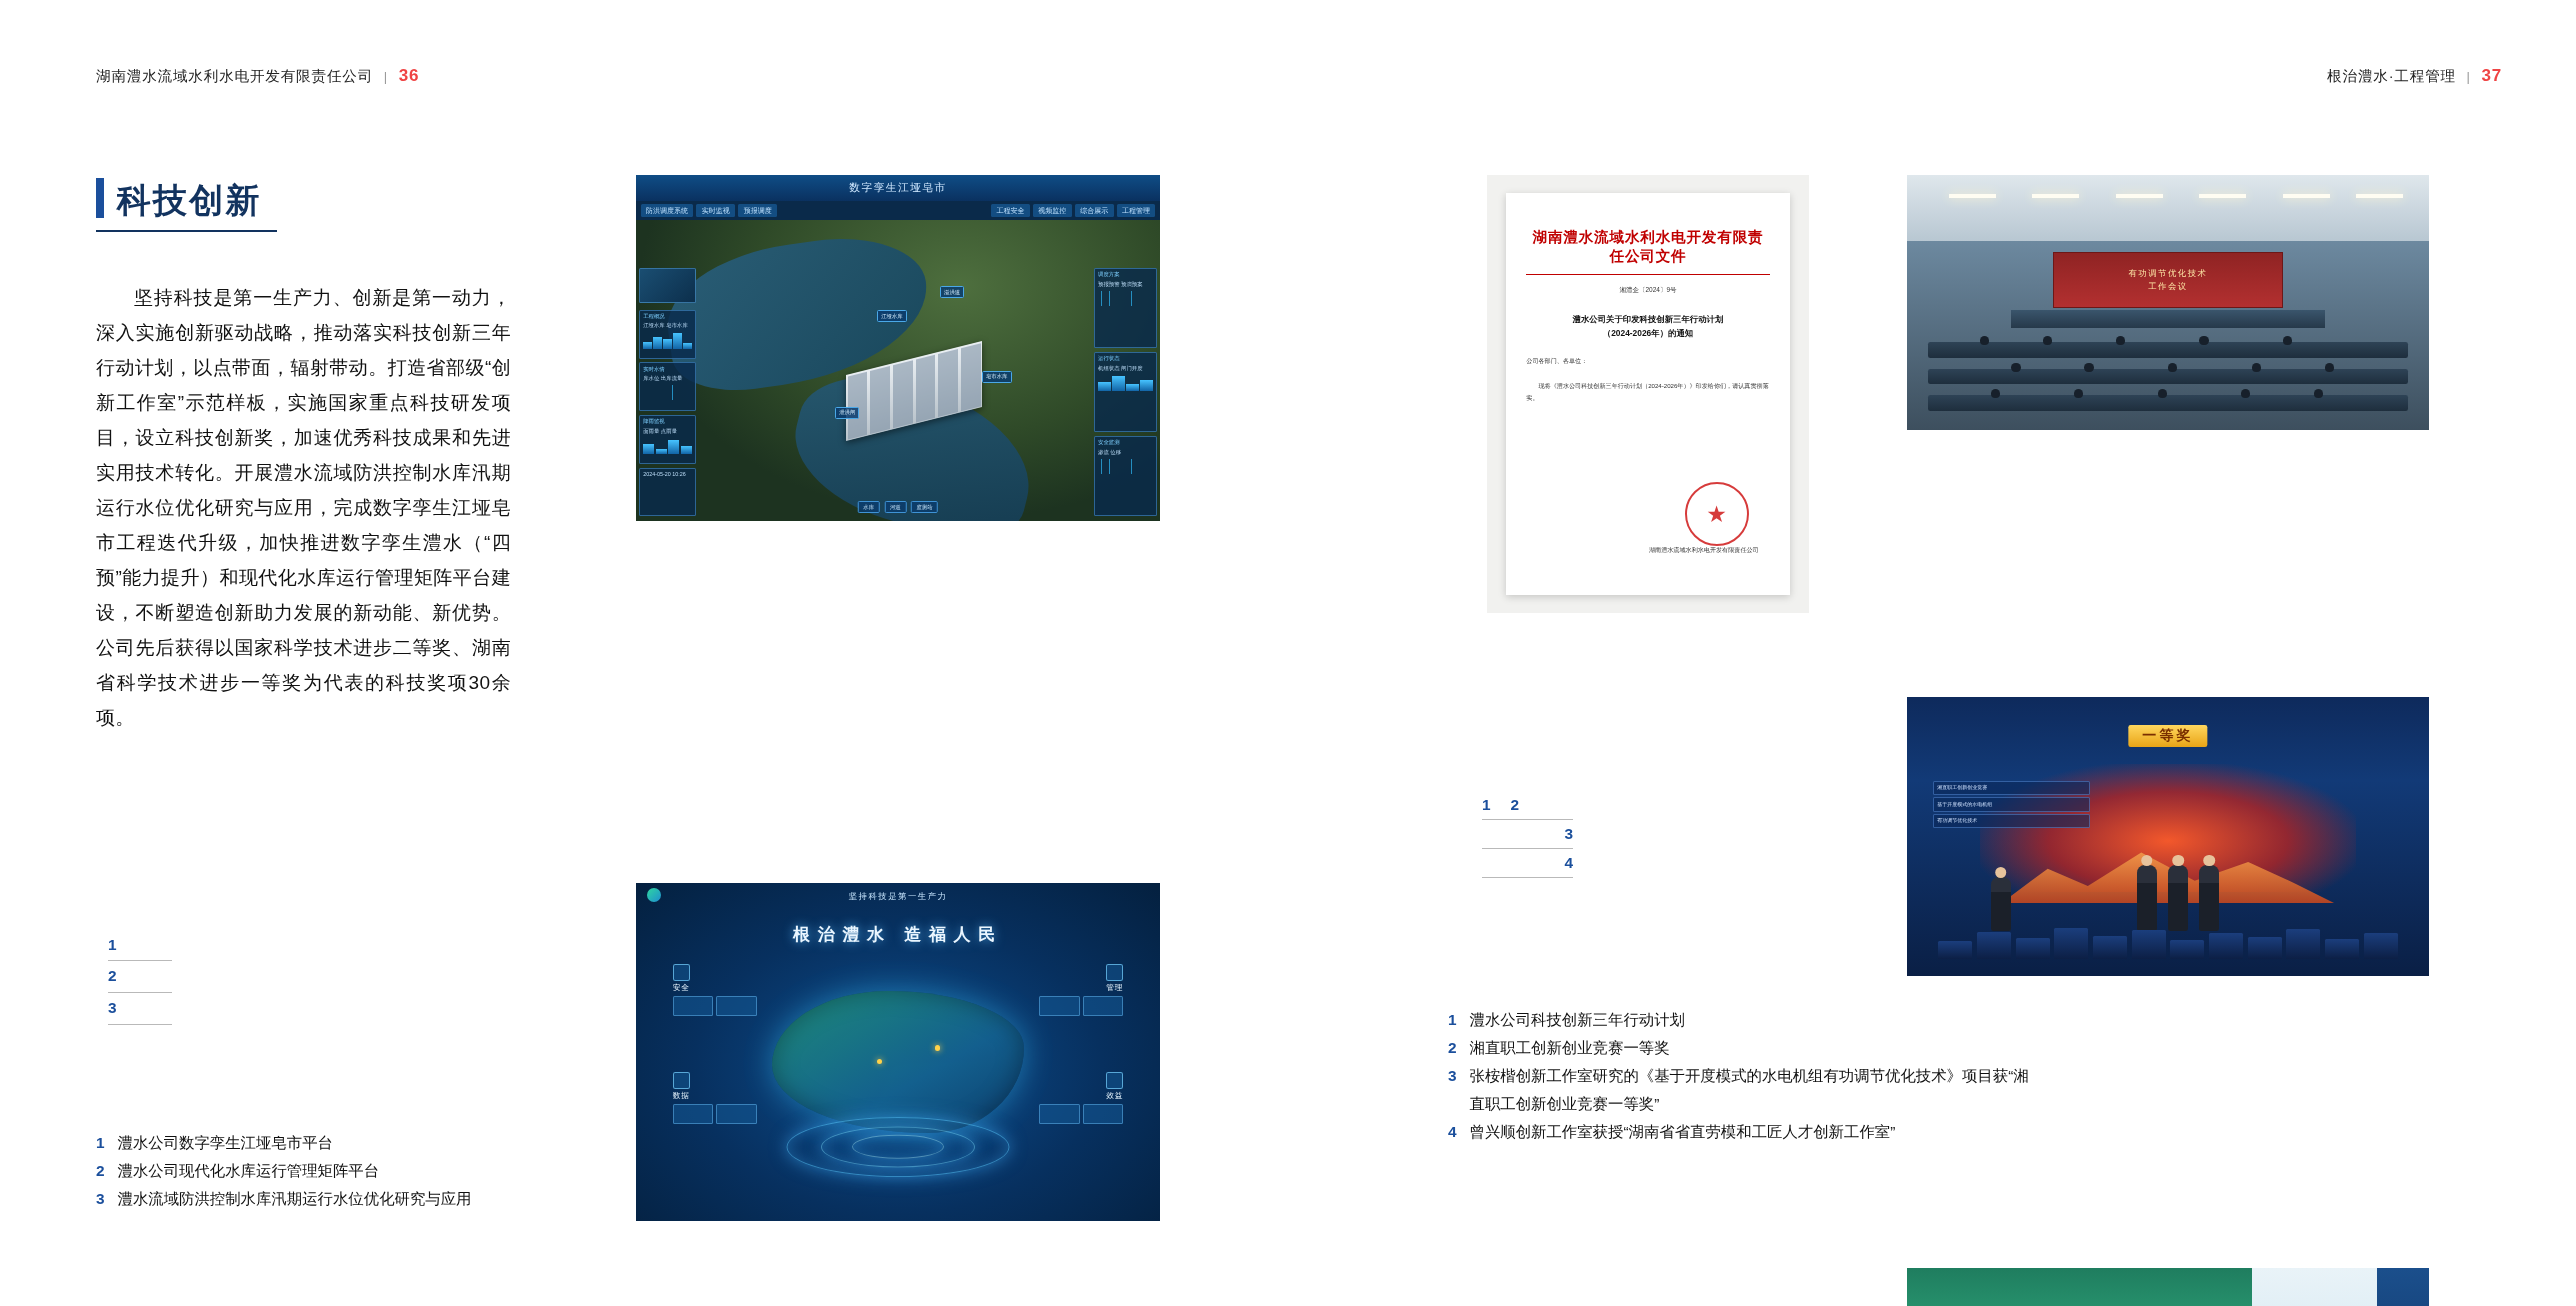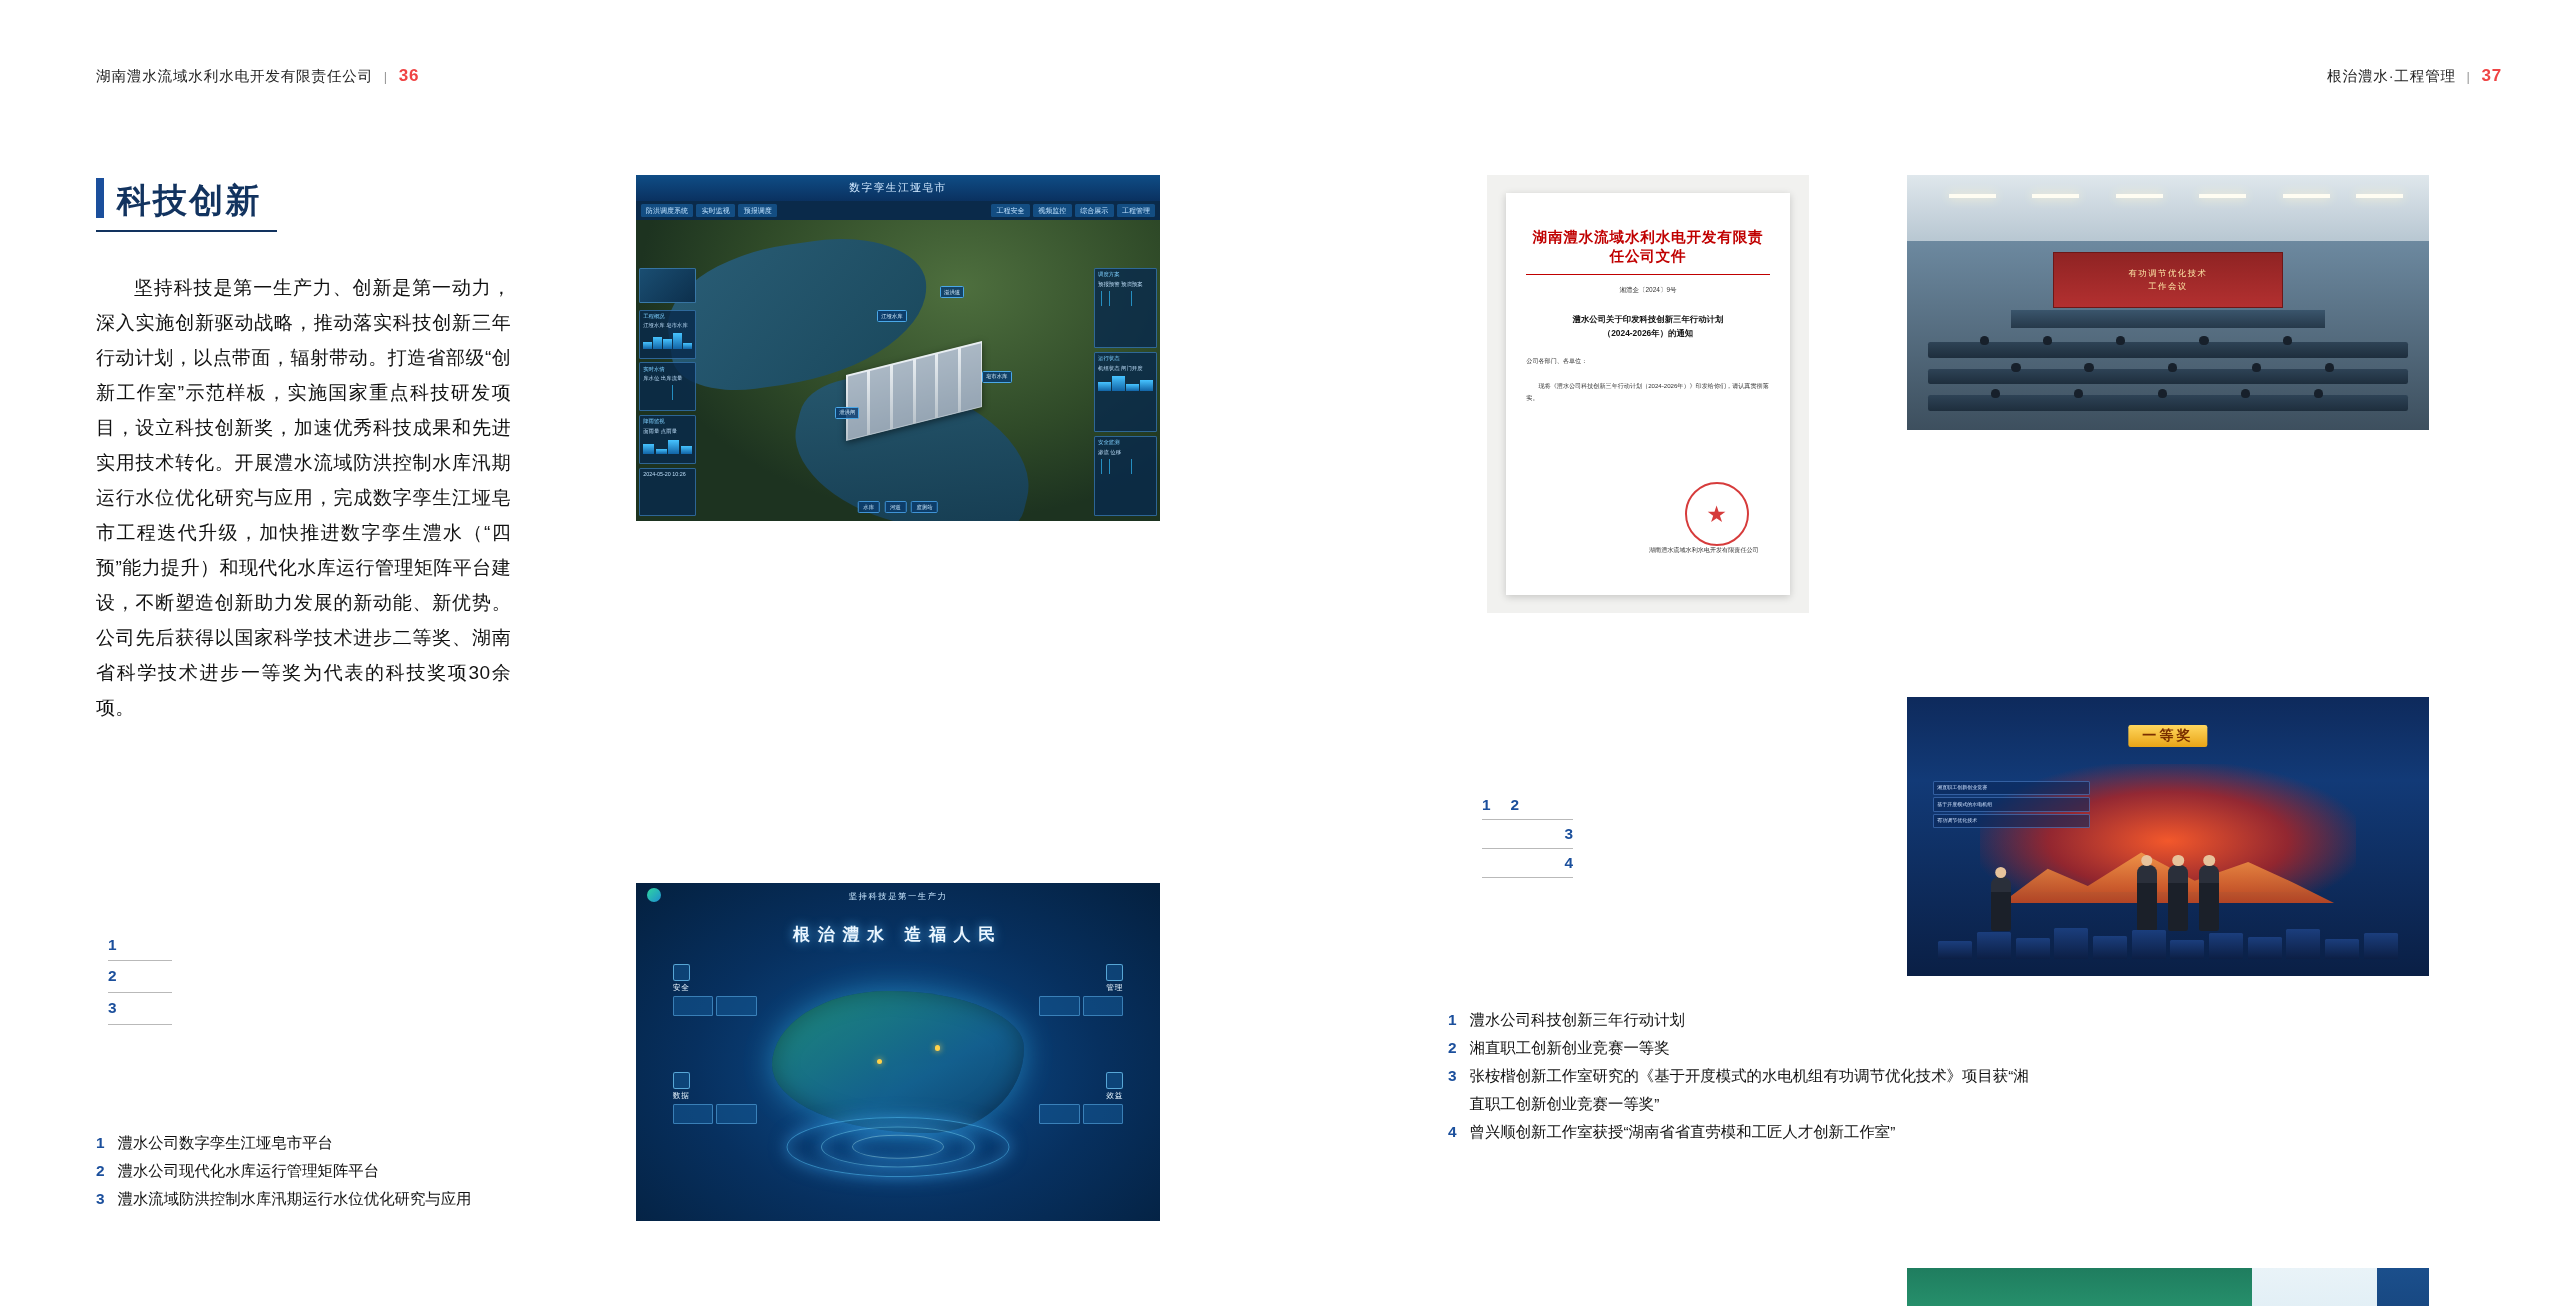--- a/index.html
+++ b/index.html
@@ -42,21 +42,21 @@
     font-size: 34px; font-weight: bold; color: #12335f;
     letter-spacing: 2.3px; line-height: 1; padding-bottom: 1.5px;
     font-family: "DejaVu Sans", sans-serif;
   }
   .title-underline {
     position: absolute; left: 74px; top: 230px; width: 181px; height: 2.3px;
     background: #12335f;
   }
 
   .body-col {
-    position: absolute; left: 74px; top: 270px; width: 415px;
+    position: absolute; left: 74px; top: 280px; width: 415px;
     font-size: 19px; line-height: 35px; color: #111;
     text-align: justify; text-justify: inter-ideograph;
     letter-spacing: 0.3px;
   }
   .body-col p { margin: 0; text-indent: 2em; }
 
   
   .ladder {
     position: absolute; font-size: 15.4px; color: #1b4f9c; font-weight: bold;
   }

